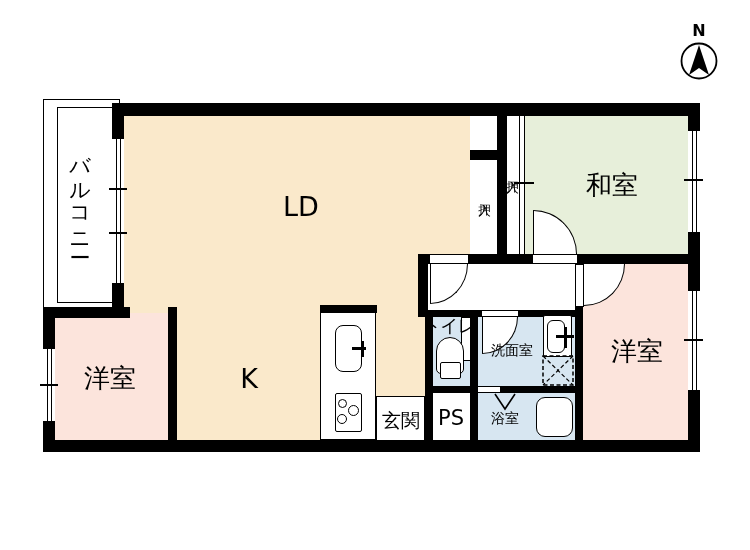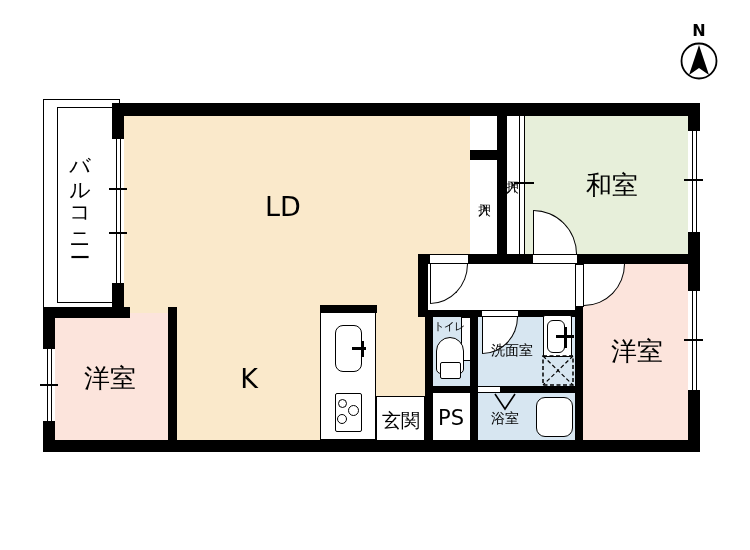--- a/index.html
+++ b/index.html
@@ -127,26 +127,26 @@
     </svg>
   </div>
 
   <div class="fix" style="left:536px;top:397px;width:37px;height:40px;border-radius:9px;border-width:1.8px;"></div>
   <div class="abs" style="left:493px;top:393px;width:24px;height:18px;">
     <svg width="24" height="18" style="display:block;">
       <polyline points="2,1 12,16 22,1" fill="none" stroke="#000" stroke-width="1.6"></polyline>
     </svg>
   </div>
 
-  <div class="lbl" style="left:283px;top:206px;font-size:27px;">LD</div>
+  <div class="lbl" style="left:301px;top:206px;font-size:27px;">LD</div>
   <div class="lbl" style="left:249px;top:378px;font-size:27px;">K</div>
   <div class="lbl" style="left:612px;top:185px;font-size:26px;">和室</div>
   <div class="lbl" style="left:637px;top:351px;font-size:26px;">洋室</div>
   <div class="lbl" style="left:110px;top:378px;font-size:26px;">洋室</div>
-  <div class="lbl" style="left:449px;top:326px;font-size:11px;letter-spacing:-1px;">トイレ</div>
+  <div class="lbl" style="left:449px;top:326px;font-size:18px;letter-spacing:-1px;">トイレ</div>
   <div class="lbl" style="left:512px;top:350px;font-size:14px;">洗面室</div>
   <div class="lbl" style="left:505px;top:418px;font-size:14px;">浴室</div>
   <div class="vlbl" style="left:478px;top:193px;font-size:12.5px;letter-spacing:1px;">押入</div>
   <div class="vlbl" style="left:506px;top:170px;font-size:12.5px;letter-spacing:1px;">押入</div>
 
   <div class="lbl" style="left:699px;top:31px;font-size:16px;font-weight:700;">N</div>
   <div class="abs" style="left:679px;top:41px;width:40px;height:40px;">
     <svg width="40" height="40" style="display:block;">
       <circle cx="20" cy="20" r="17.5" fill="#fff" stroke="#000" stroke-width="1.8"></circle>
       <path d="M20,4 L10,34 L20,27 L30,34 Z" fill="#000"></path>

